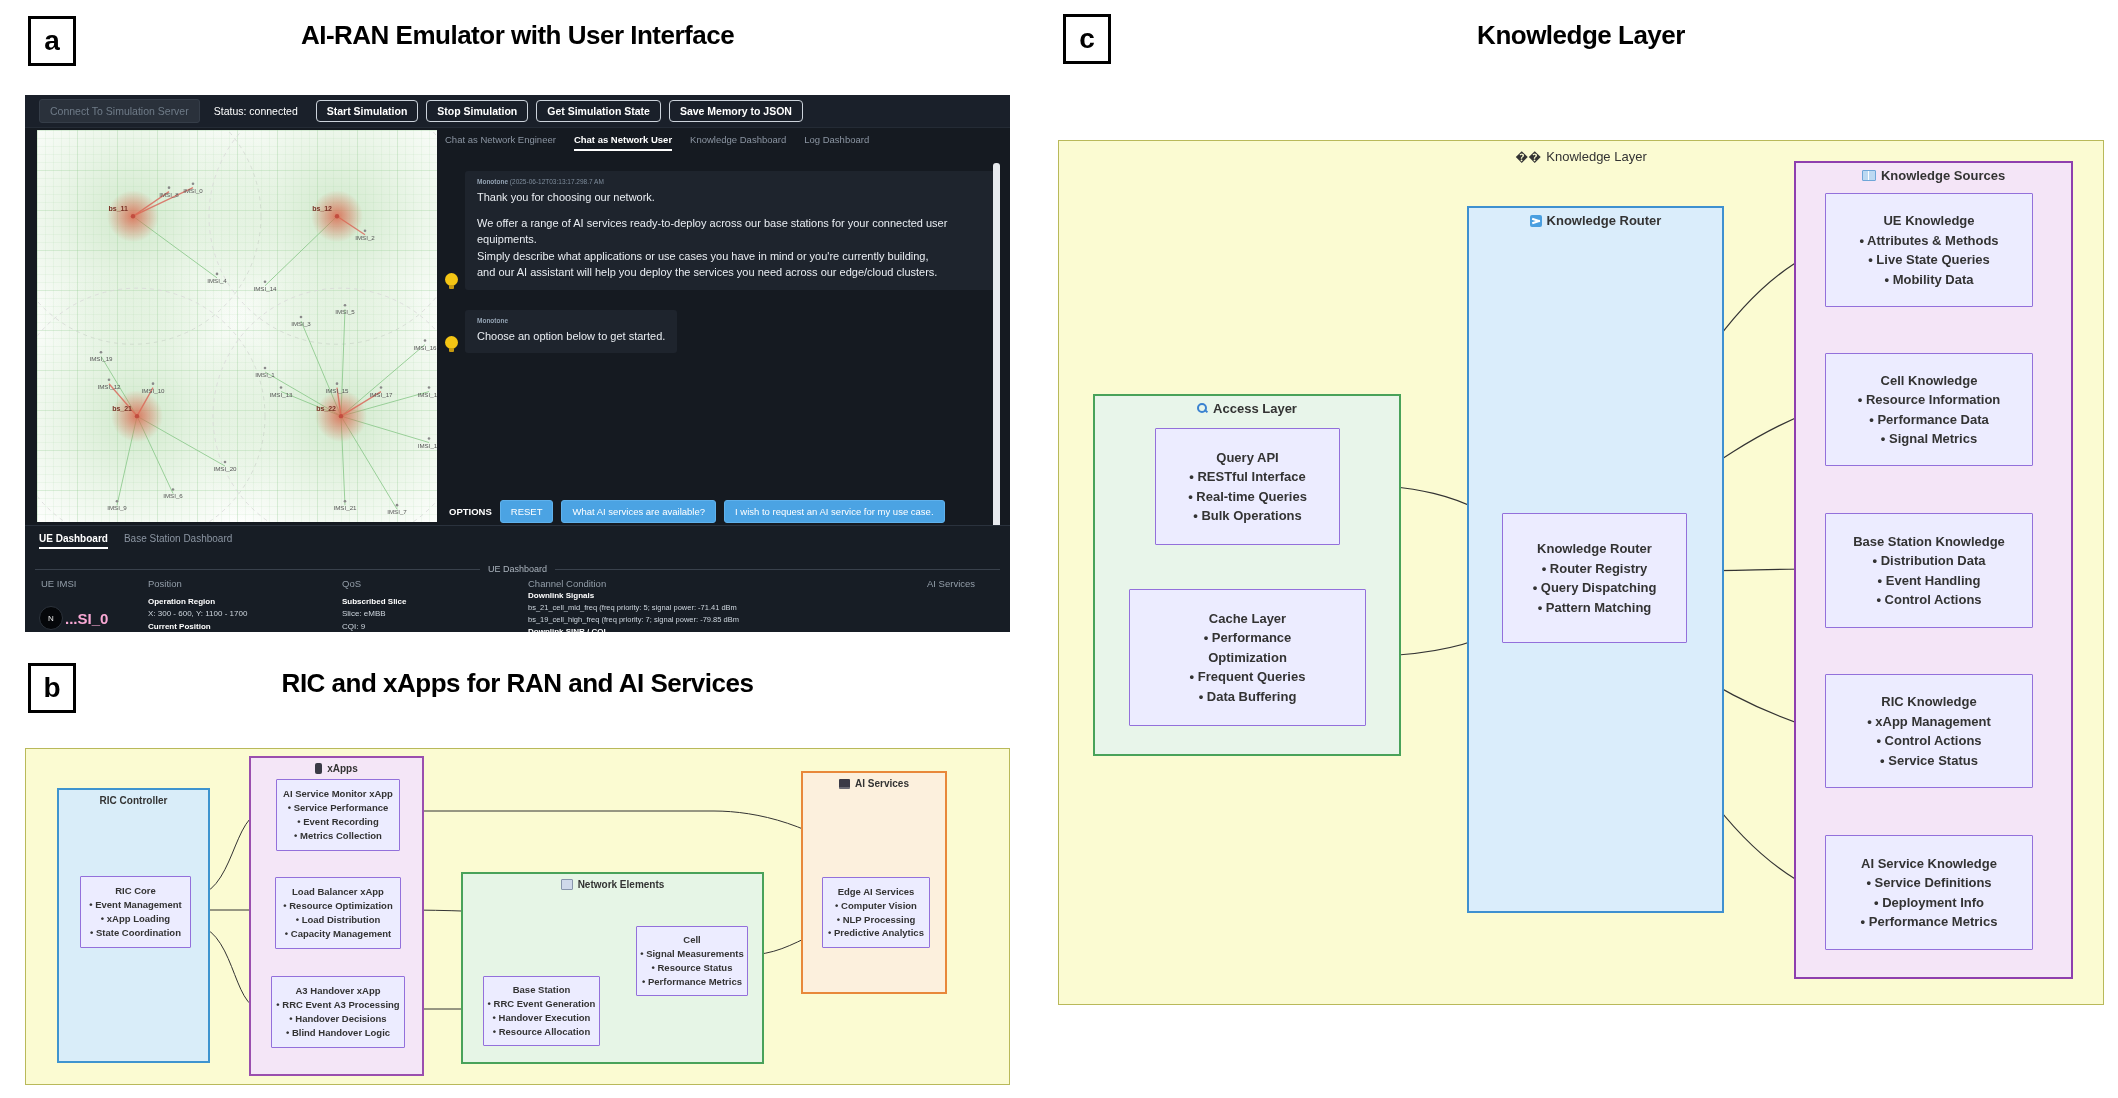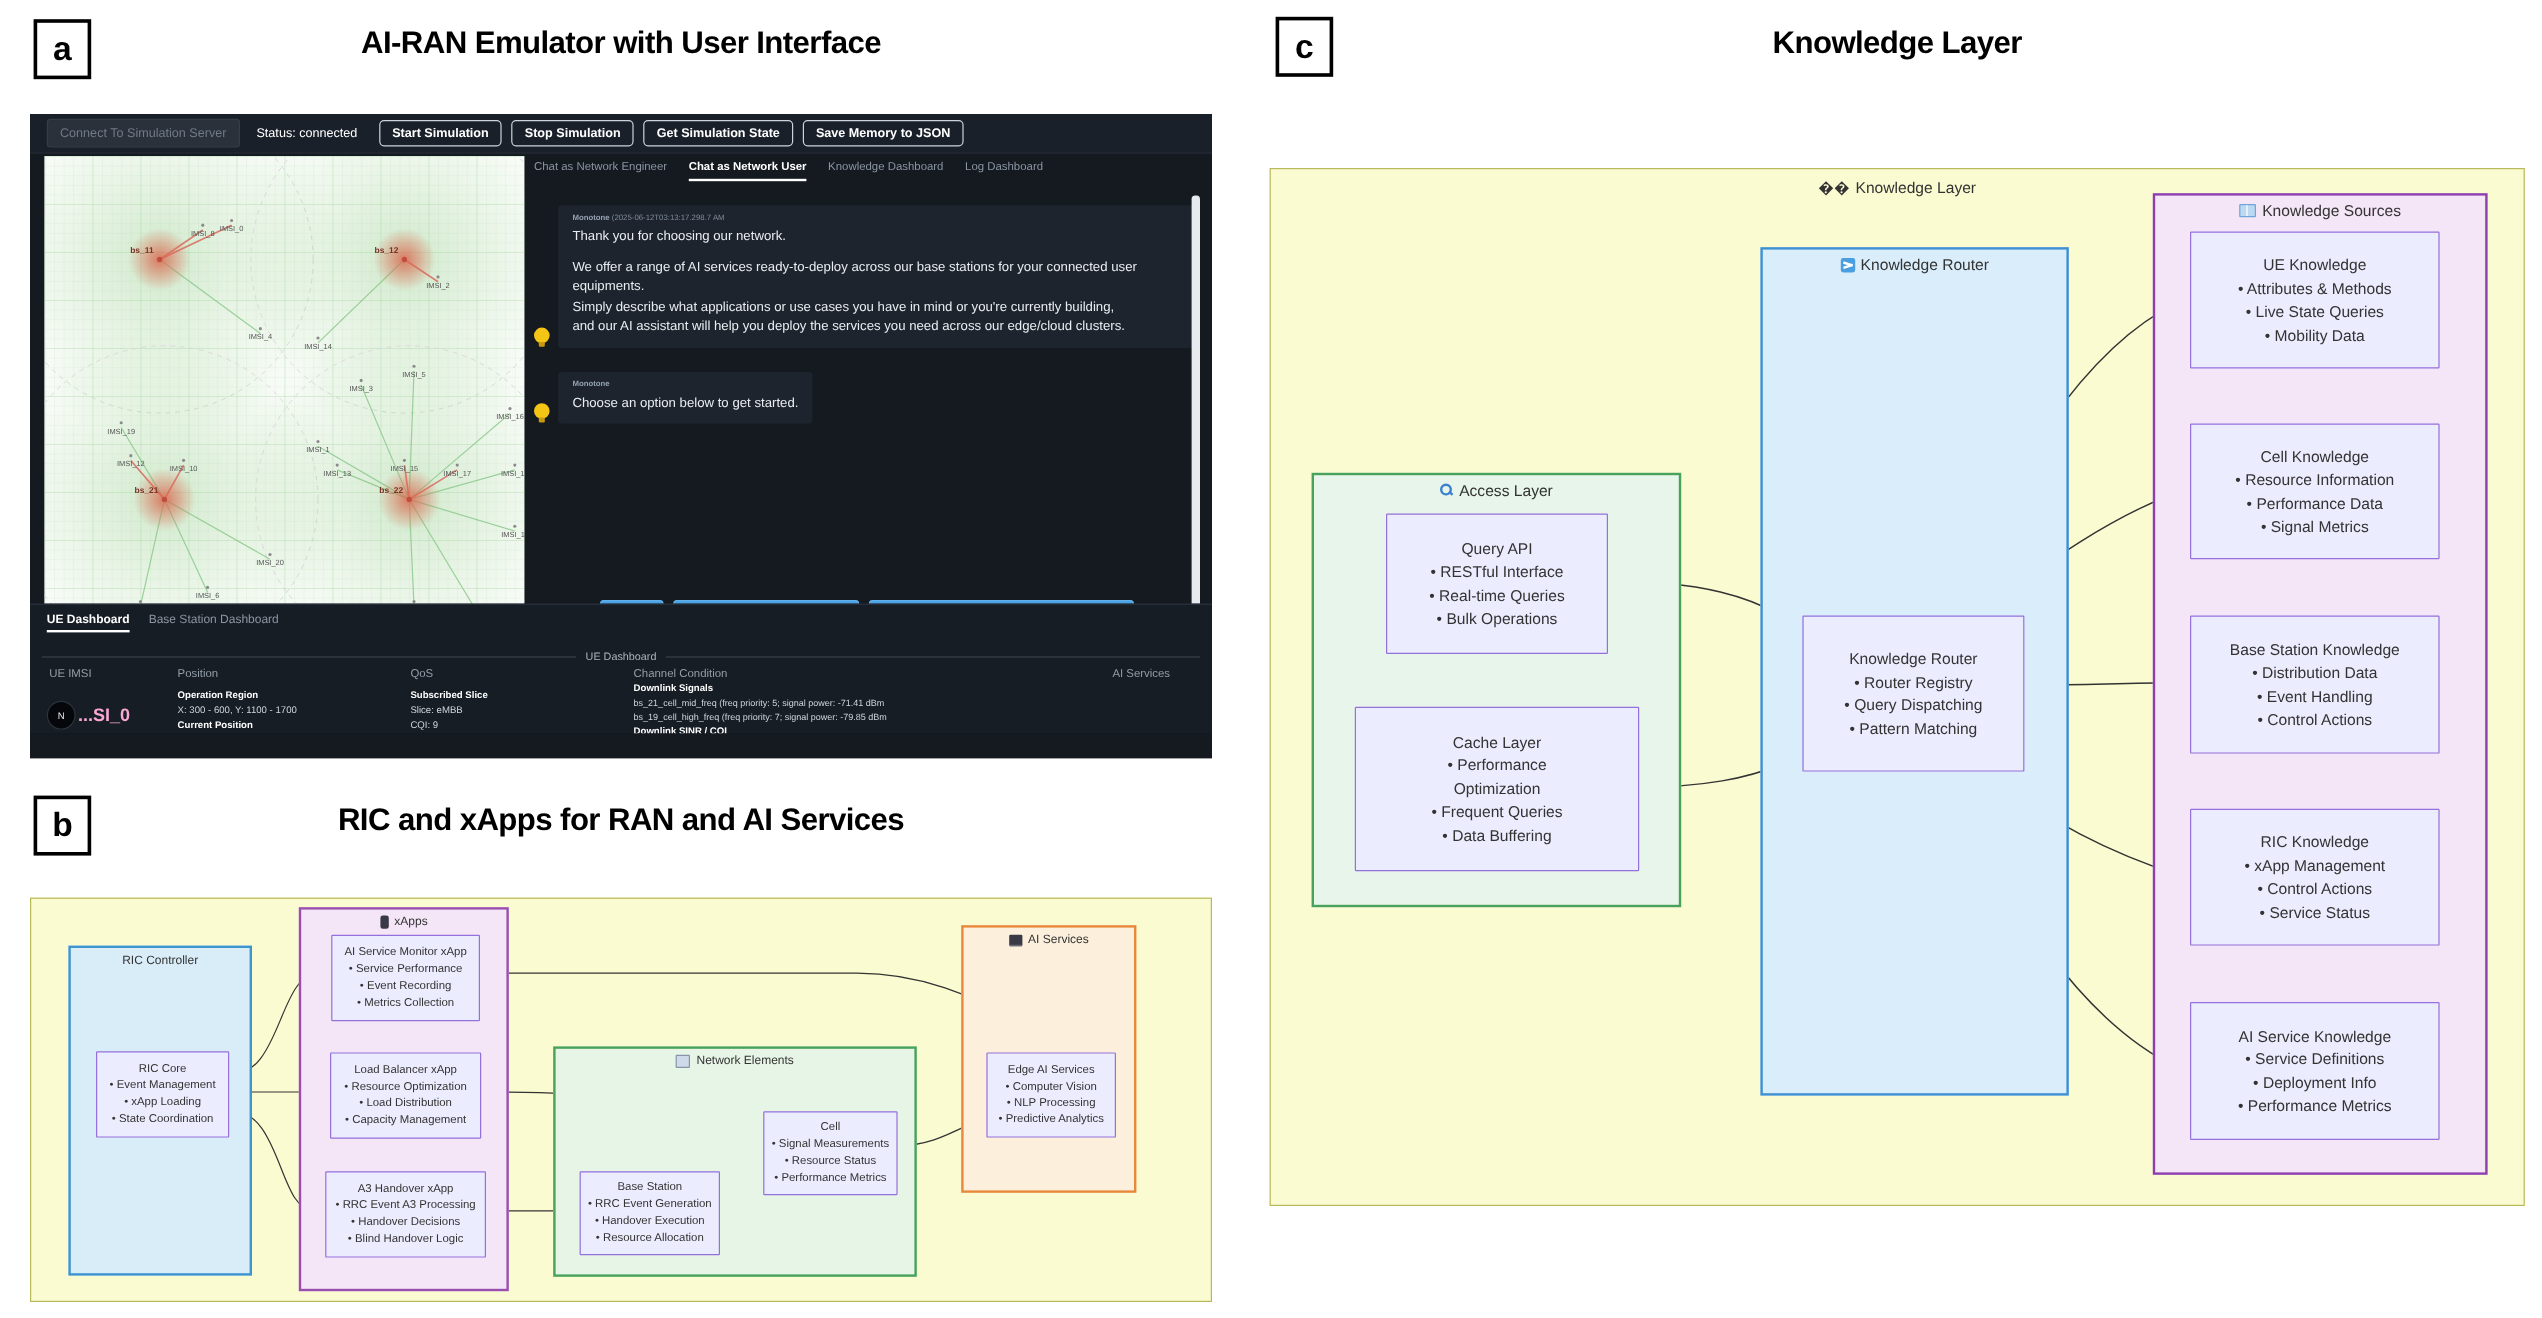--- a/index.html
+++ b/index.html
@@ -36,37 +36,37 @@
   .bubble{background:#1e242d;border-radius:3px;padding:7px 12px 9px 12px;}
   .bubble.wide{width:540px;}
   .sender-line{font-size:6.5px;color:#7d8b9a;margin-bottom:4px;}
   .sender-line b{color:#93a2b2;}
   .msg-line{font-size:11px;color:#e9edf2;line-height:1.5;min-height:9px;}
   .options-row{position:absolute;left:4px;top:372px;display:flex;align-items:center;gap:8px;}
   .options-label{font-size:9.5px;font-weight:700;color:#fff;}
   .opt-btn{background:#4ba3e3;color:#fff;font-size:9.5px;padding:5px 10px;border-radius:3px;border:1px solid #5fb1ec;}
   .chat-scrollbar{position:absolute;right:0;top:35px;width:7px;height:392px;background:#e7eaee;border-radius:3px;}
 
-  .dashboard{position:absolute;left:0;right:0;top:408px;height:107px;background:#171d25;border-top:1px solid #2a323d;overflow:hidden;}
+  .dashboard{position:absolute;left:0;right:0;top:430px;height:107px;background:#171d25;border-top:1px solid #2a323d;overflow:hidden;}
   .dash-tabs{position:absolute;left:14px;top:7px;display:flex;gap:16px;font-size:10px;color:#8b95a2;}
   .dash-tab.active{color:#fff;border-bottom:2px solid #fff;padding-bottom:3px;font-weight:600;}
   .dash-divider{position:absolute;left:10px;right:10px;top:38px;display:flex;align-items:center;gap:8px;
     font-size:9px;color:#aab3bd;}
   .dash-divider::before,.dash-divider::after{content:"";flex:1;height:1px;background:#39414c;}
   .dash-col{position:absolute;top:52px;font-size:9.5px;color:#939ea9;}
   .cell-block{position:absolute;font-size:8px;color:#cdd5dd;line-height:1.55;}
   .cell-block b{color:#fff;font-size:8px;}
   .imsi-cell{position:absolute;left:14px;top:80px;display:flex;align-items:center;}
   .avatar{width:22px;height:22px;border-radius:50%;background:#05070a;border:1px solid #2c333c;color:#e8e8e8;
     font-size:8px;display:flex;align-items:center;justify-content:center;flex:0 0 auto;}
   .imsi-text{font-size:15px;font-weight:700;color:#f9a8d4;margin-left:2px;}
 
   
   .ydiagram{position:absolute;background:#fbfbd2;border:1px solid #b9b95a;box-sizing:border-box;}
-  .grp{position:absolute;box-sizing:border-box;}
+  .grp{position:absolute;box-sizing:border-box;font-weight:bold;}
   .grp-label{position:absolute;left:0;right:0;top:5px;text-align:center;color:#333;
     display:flex;align-items:center;justify-content:center;gap:5px;}
   .edges{position:absolute;left:0;top:0;pointer-events:none;}
   .nodebox{position:absolute;background:#ececff;border:1px solid #9370db;border-radius:1px;color:#333;
     display:flex;flex-direction:column;justify-content:center;text-align:center;box-sizing:border-box;padding:3px;}
   .ni::before{content:"• ";}
   
   .diagram-b{left:25px;top:748px;width:985px;height:337px;}
   .diagram-b .grp-label{font-size:10px;}
   .diagram-b .nodebox{font-size:9.5px;line-height:1.45;}

